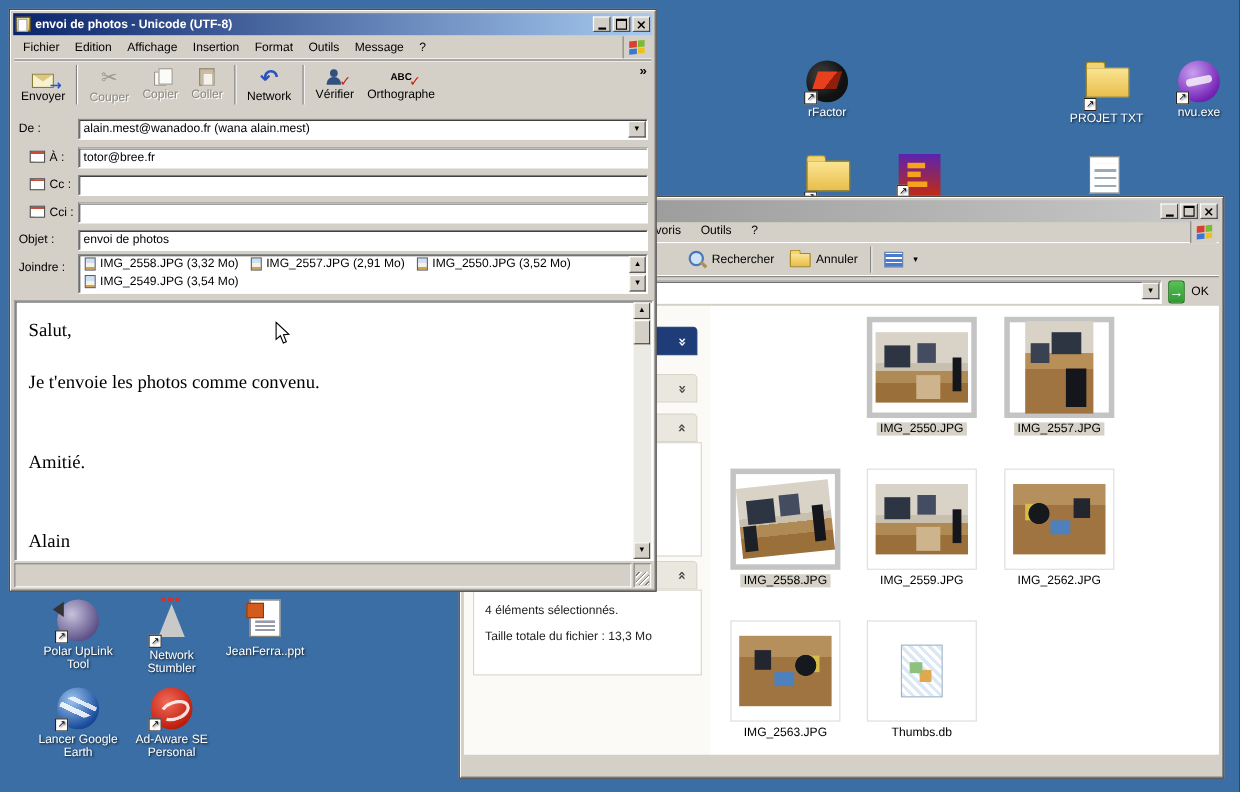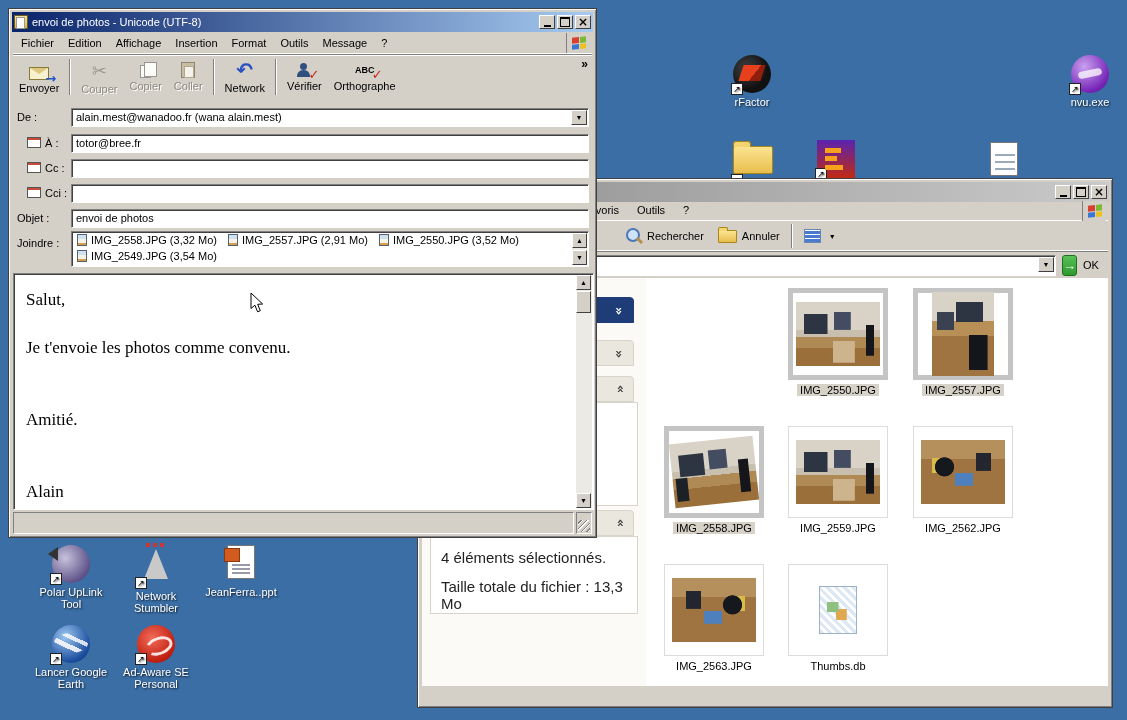--- a/index.html
+++ b/index.html
@@ -6,21 +6,21 @@
   #screen{position:relative;width:1127px;height:720px;overflow:hidden;
     background:#3A6EA5;font-family:"Liberation Sans",sans-serif;font-size:11px;color:#000;}
   *{box-sizing:border-box;}
 
   
   .win{position:absolute;background:#D4D0C8;border:1px solid #404040;
     box-shadow:inset 1px 1px 0 #FFFFFF, inset -1px -1px 0 #808080;padding:3px;}
   .titlebar{position:relative;height:20px;display:flex;align-items:center;padding:0 2px;gap:4px;}
   .titlebar.active{background:linear-gradient(90deg,#0A246A,#A6CAF0);}
   .titlebar.inactive{background:linear-gradient(90deg,#8E8E8E,#CACACA);}
-  .t-text{color:#fff;font-weight:normal;font-size:11px;white-space:nowrap;flex:1;}
+  .t-text{color:#fff;font-weight:bold;font-size:11px;white-space:nowrap;flex:1;}
   .t-btns{display:flex;gap:2px;margin-left:auto;}
   .tbtn{width:16px;height:14px;background:#D4D0C8;border:1px solid;border-color:#fff #404040 #404040 #fff;
     display:flex;align-items:center;justify-content:center;position:relative;}
   .g-min::after{content:"";display:block;width:7px;height:2px;background:#000;margin-top:8px;}
   .g-max::after{content:"";display:block;width:8px;height:7px;border:1px solid #000;border-top-width:2px;}
   .g-close::after{content:"\00D7";font:bold 12px/10px "DejaVu Sans",sans-serif;}
   .menubar{position:relative;height:21px;display:flex;align-items:center;gap:14px;padding:0 8px;
     border-bottom:1px solid #fff;}
   .menuitem{cursor:default;}
   .winflag{width:24px;height:20px;position:absolute;right:2px;top:0;background:#D4D0C8;
@@ -124,21 +124,21 @@
   #taskpane{position:absolute;left:0;top:0;width:224px;height:100%;background:#FBFAF7;}
   .tp-hdr{position:absolute;left:8px;width:204px;height:26px;border-radius:4px 4px 0 0;
     background:#EAE7DE;border:1px solid #D8D4CA;display:flex;align-items:center;justify-content:flex-end;padding:0 10px;}
   .tp-hdr.blue{background:#1E3C78;border-color:#1E3C78;}
   .chev{font-family:"DejaVu Sans",sans-serif;font-weight:bold;font-size:13px;color:#444;}
   .chev.down{display:inline-block;transform:rotate(90deg);}
   .chev.up{display:inline-block;transform:rotate(-90deg);}
   .tp-hdr.blue .chev{color:#fff;}
   .chev::after{content:"\00BB";letter-spacing:-1px;}
   .tp-box{position:absolute;left:8px;width:208px;background:#fff;border:1px solid #D8D4CA;}
-  .tp-box .dline{padding:4px 10px;font-size:15px;color:#222;}
+  .tp-box .dline{padding:4px 10px;font-size:11px;color:#222;}
 
   #filegrid{position:absolute;left:224px;top:0;right:0;bottom:0;background:#fff;}
   .cell{position:absolute;width:104px;}
   .frame{width:100px;height:92px;margin:0 auto;background:#fff;border:1px solid #DCDCDC;
     display:flex;align-items:center;justify-content:center;}
   .sel .frame{border:5px solid #C4C4C4;}
   .flabel{margin-top:4px;text-align:center;font-size:11px;white-space:nowrap;}
   .sel .flabel span{background:#D6D2C8;padding:0 3px;}
   .ph{position:relative;}
   .ph-office{width:84px;height:64px;background:
@@ -228,20 +228,27 @@
 <body>
 
 <div id="screen">
 
   <div class="dicon" style="left:710px;top:55px">
     <div class="art art-rfactor">
         <span class="sc"></span>
       </div>
     <div>rFactor</div>
   </div>
+  <div class="dicon" style="left:964px;top:55px">
+    <div class="art">
+        <div class="art-bigfolder"></div>
+        <span class="sc"></span>
+      </div>
+    <div>PROJET TXT</div>
+  </div>
   <div class="dicon" style="left:1048px;top:55px">
     <div class="art art-nvu">
         <span class="sc"></span>
       </div>
     <div>nvu.exe</div>
   </div>
   <div class="dicon" style="left:710px;top:140px">
     <div class="art">
         <div class="art-bigfolder"></div>
         <span class="sc"></span>

